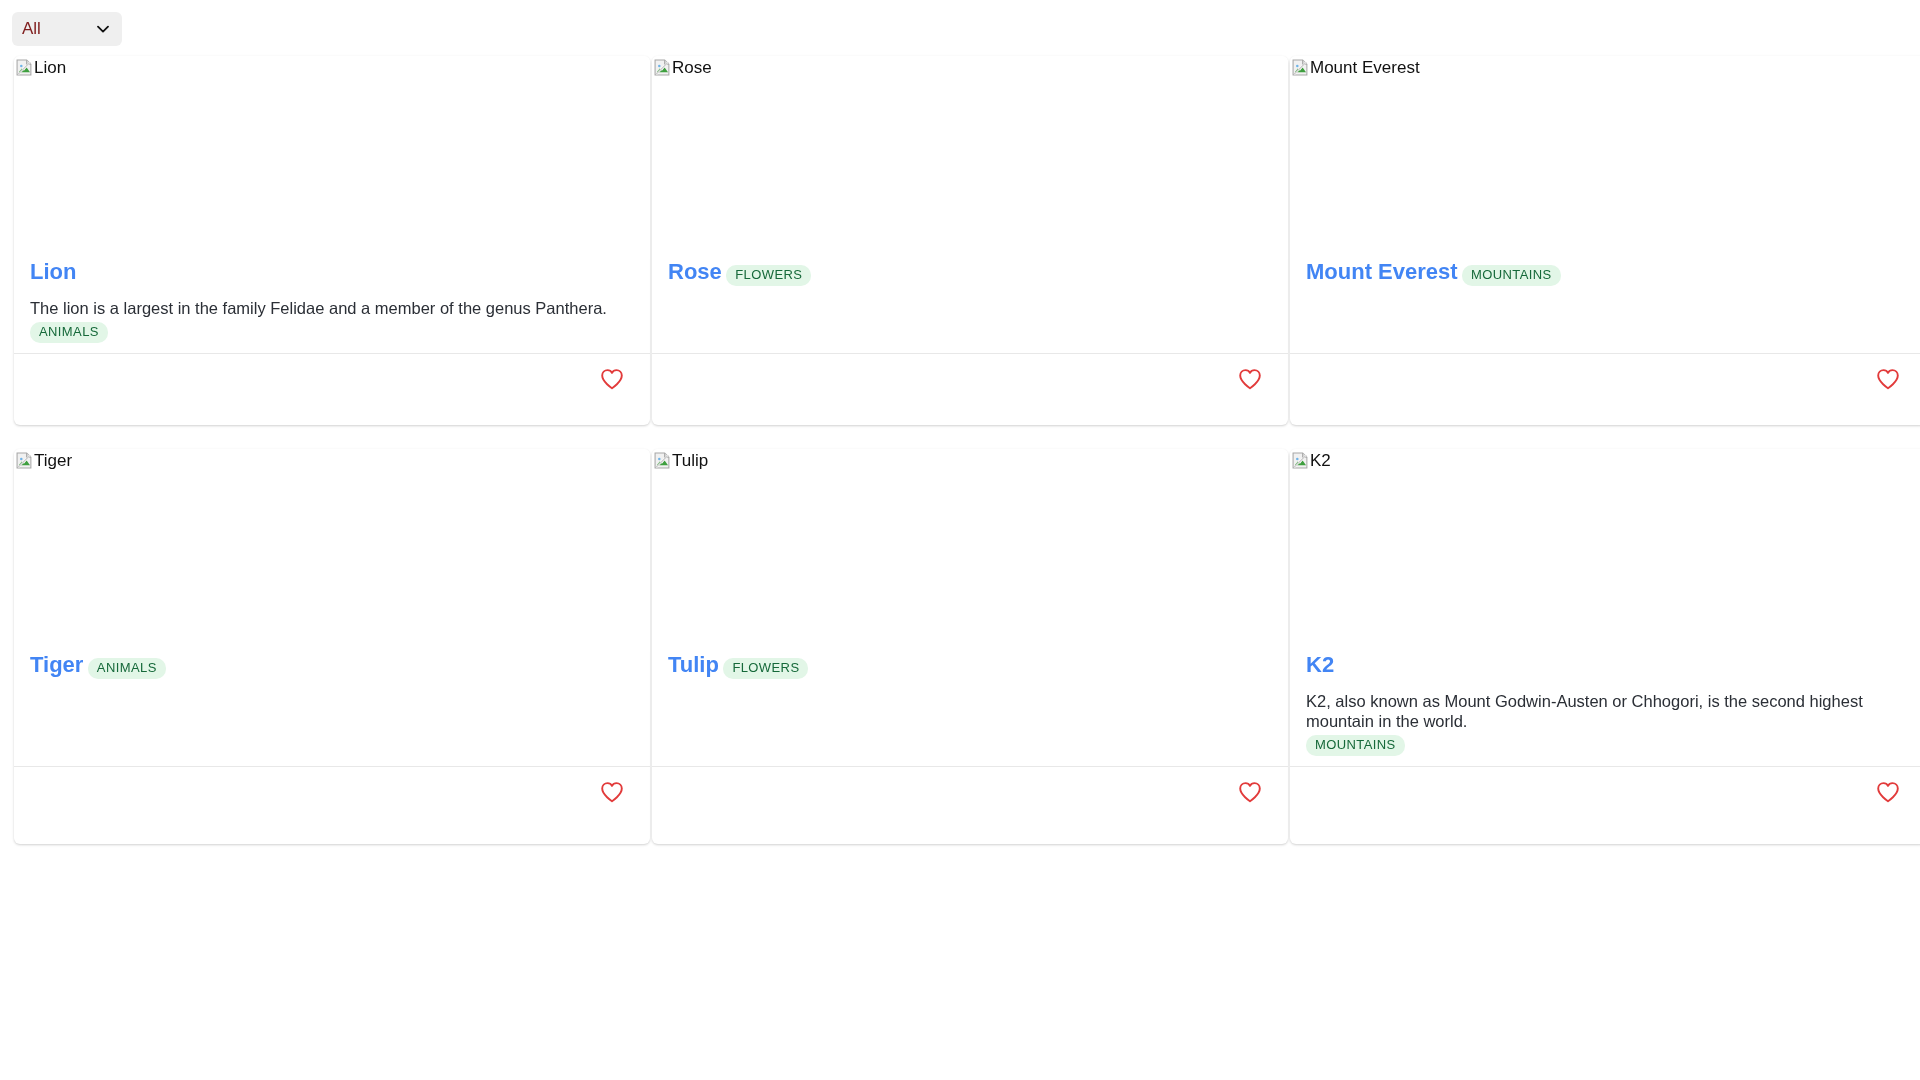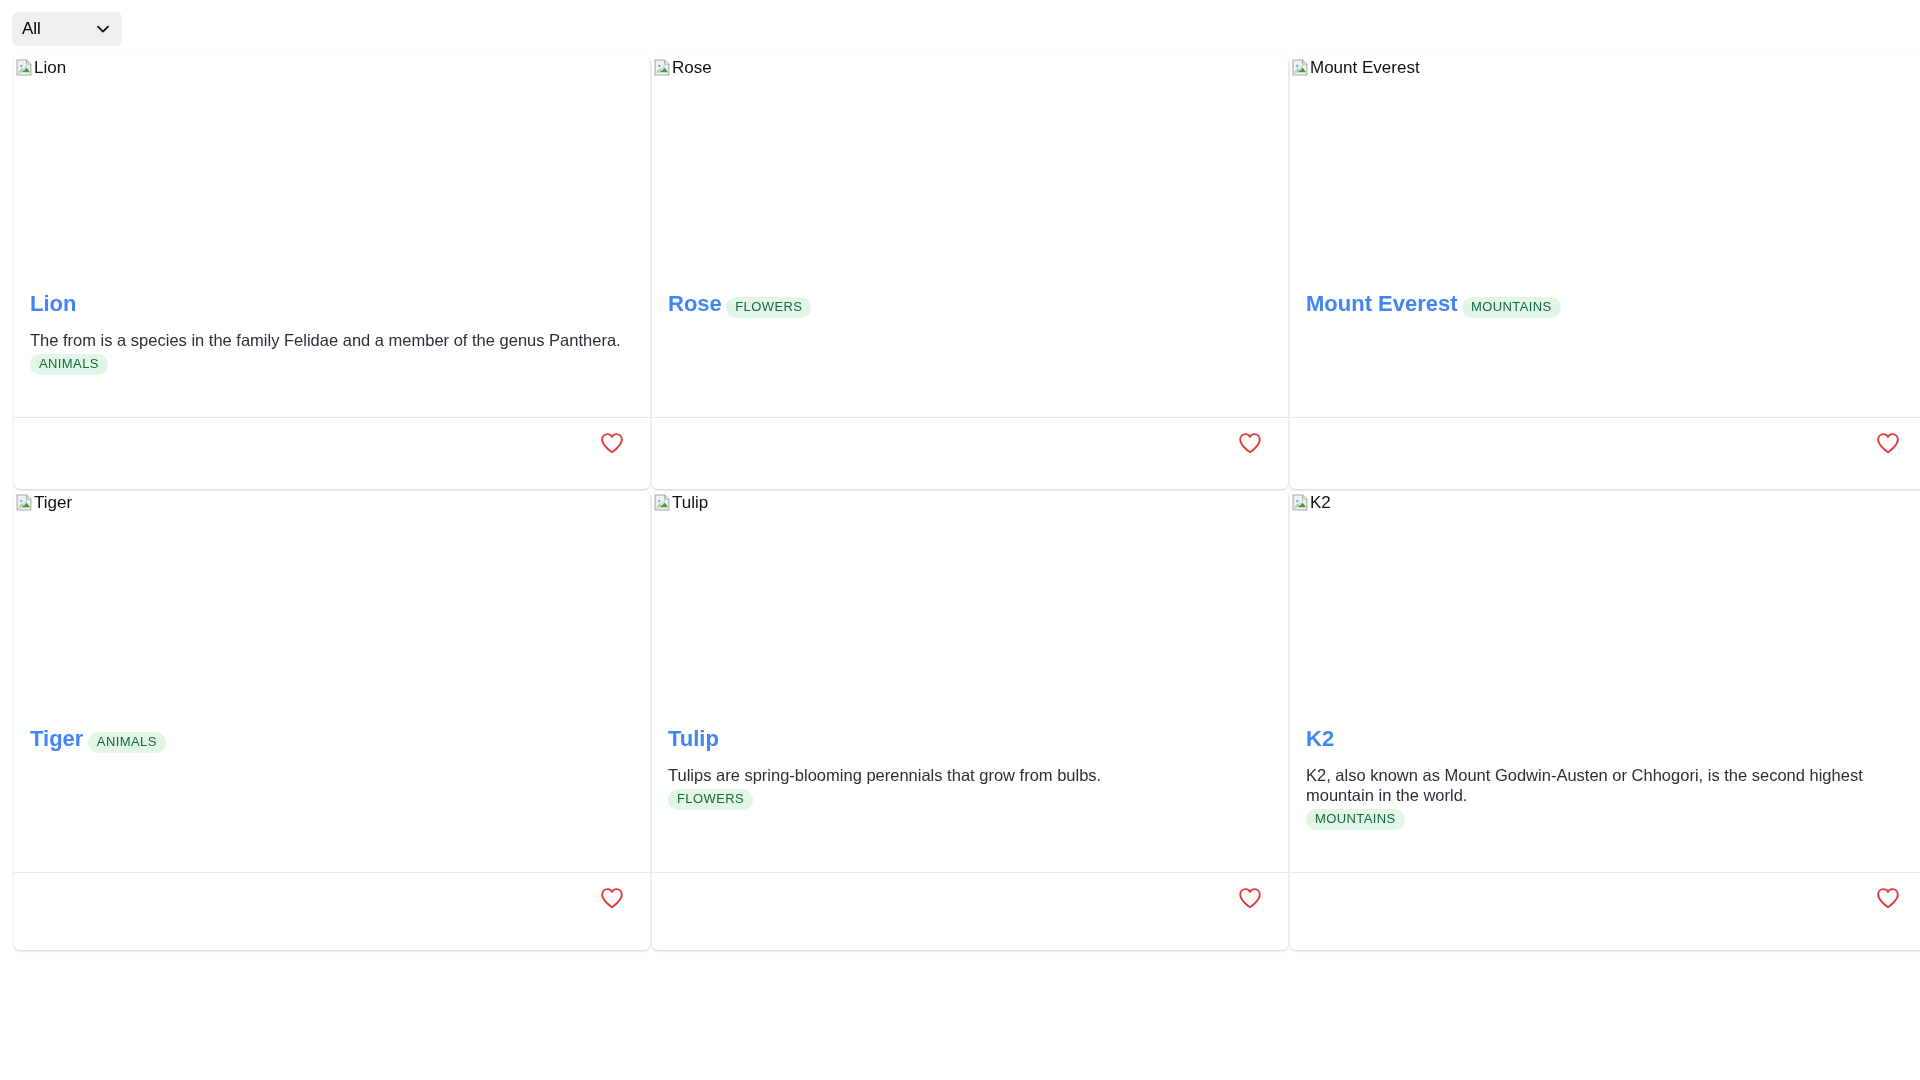--- a/index.html
+++ b/index.html
@@ -30,21 +30,21 @@
     -webkit-appearance: none;
     appearance: none;
     background: #efefef;
     border: none;
     border-radius: 6px;
     height: 34px;
     width: 110px;
     padding: 0 44px 0 10px;
     font-family: "Liberation Sans", sans-serif;
     font-size: 17px;
-    color: #000000;
+    color: #7f1d1d;
     line-height: 34px;
     outline: none;
     cursor: pointer;
   }
 
   .select-wrap {
     position: relative;
     display: inline-block;
   }
 
@@ -66,26 +66,25 @@
     column-gap: 2px;
     row-gap: 0px;
     padding: 0 0 0 14px;
     box-sizing: border-box;
   }
 
   .card {
     background: #ffffff;
     border-radius: 6px;
     box-shadow: 0 1px 3px rgba(0,0,0,0.12), 0 1px 2px rgba(0,0,0,0.07);
-    margin: 0 0 2px 0;
+    margin: 0 0 24px 0;
     display: flex;
     flex-direction: column;
     overflow: hidden;
     box-sizing: border-box;
-    gap: 32px;
   }
 
   .card-media {
     height: 203px;
     padding: 0;
     position: relative;
     background: #ffffff;
     flex: none;
   }
 
@@ -198,21 +197,21 @@
             <path d="M2.5 12.5 l3-3.5 2 2 2.5-3 3.2 4.5 z" fill="#3f9f3f"></path>
             <circle cx="5" cy="6.6" r="1.2" fill="#6fb3e8"></circle>
             <path d="M13.2 3.2 l-11 11" stroke="#ffffff" stroke-width="1.6"></path>
             <path d="M13.2 3.2 l-11 11" stroke="#9a9a9a" stroke-width="0.8"></path>
           </svg>
           <span>Lion</span>
         </span>
       </div>
       <div class="card-body">
         <a class="card-title" href="#">Lion</a>
-        <p class="card-desc">The from is a species in the family Felidae and a member of the genus Panthera.</p>
+        <p class="card-desc">The lion is a largest in the family Felidae and a member of the genus Panthera.</p>
         <span class="badge">ANIMALS</span>
       </div>
       <div class="card-footer">
         <button class="fav-button" aria-label="Favorite">
           <svg viewBox="0 0 24 22">
             <path d="M12 20.2 C12 20.2 2.2 13.9 2.2 7.6 C2.2 4.4 4.6 2.1 7.5 2.1 C9.6 2.1 11.2 3.3 12 4.9 C12.8 3.3 14.4 2.1 16.5 2.1 C19.4 2.1 21.8 4.4 21.8 7.6 C21.8 13.9 12 20.2 12 20.2 Z" fill="none" stroke="#e23b3b" stroke-width="1.9" stroke-linejoin="round"></path>
           </svg>
         </button>
       </div>
     </div>
@@ -307,21 +306,20 @@
             <path d="M2.5 12.5 l3-3.5 2 2 2.5-3 3.2 4.5 z" fill="#3f9f3f"></path>
             <circle cx="5" cy="6.6" r="1.2" fill="#6fb3e8"></circle>
             <path d="M13.2 3.2 l-11 11" stroke="#ffffff" stroke-width="1.6"></path>
             <path d="M13.2 3.2 l-11 11" stroke="#9a9a9a" stroke-width="0.8"></path>
           </svg>
           <span>Tulip</span>
         </span>
       </div>
       <div class="card-body">
         <a class="card-title" href="#">Tulip</a>
-        <p class="card-desc">Tulips are spring-blooming perennials that grow from bulbs.</p>
         <span class="badge">FLOWERS</span>
       </div>
       <div class="card-footer">
         <button class="fav-button" aria-label="Favorite">
           <svg viewBox="0 0 24 22">
             <path d="M12 20.2 C12 20.2 2.2 13.9 2.2 7.6 C2.2 4.4 4.6 2.1 7.5 2.1 C9.6 2.1 11.2 3.3 12 4.9 C12.8 3.3 14.4 2.1 16.5 2.1 C19.4 2.1 21.8 4.4 21.8 7.6 C21.8 13.9 12 20.2 12 20.2 Z" fill="none" stroke="#e23b3b" stroke-width="1.9" stroke-linejoin="round"></path>
           </svg>
         </button>
       </div>
     </div>

